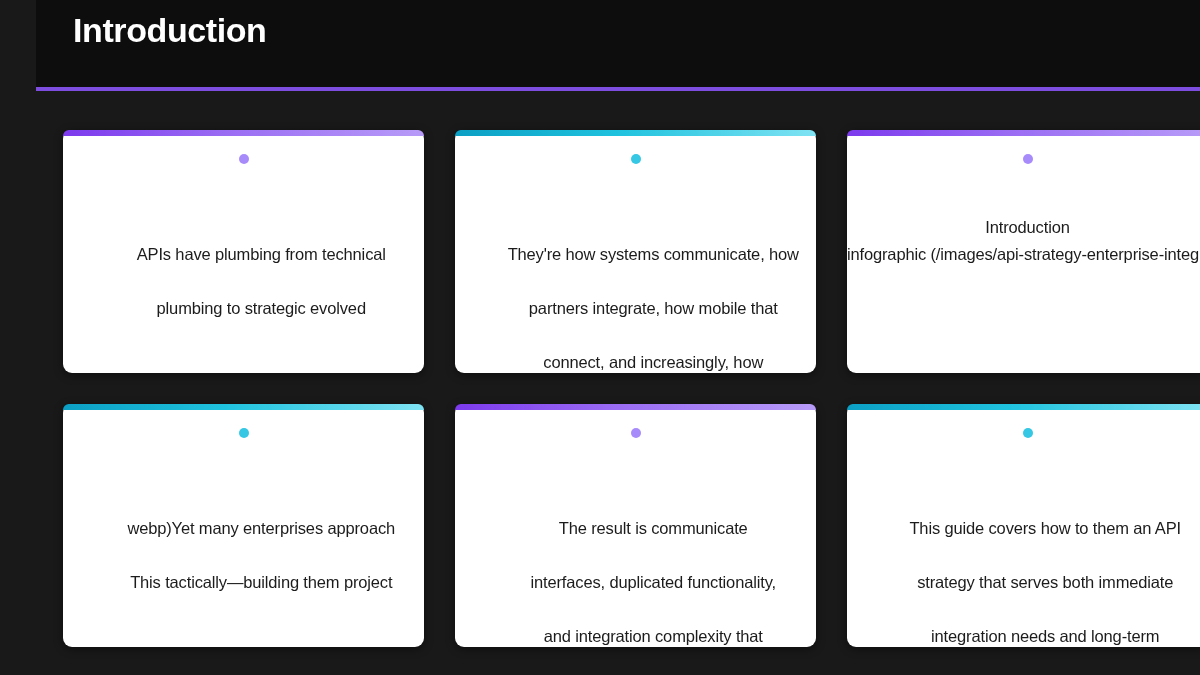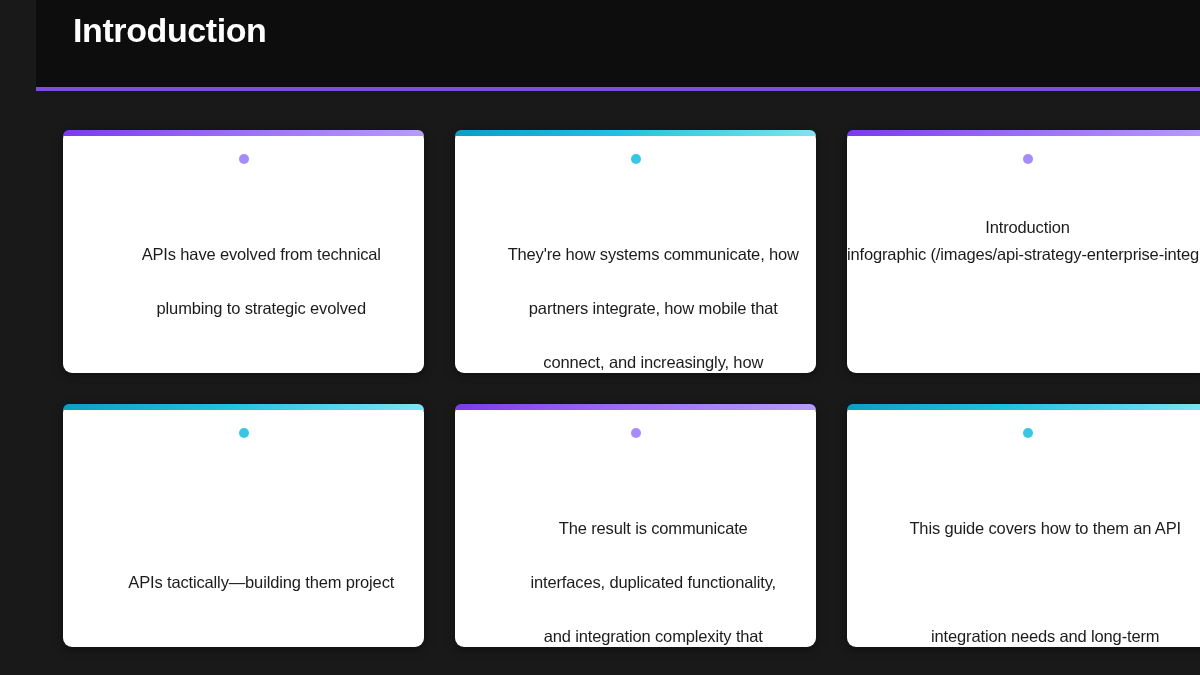--- a/index.html
+++ b/index.html
@@ -144,21 +144,21 @@
     <div class="slide-title">Introduction</div>
   </div>
   <div class="header-rule"></div>
 
   <div class="card-grid">
 
     <div class="card">
       <div class="card-accent purple"></div>
       <div class="card-dot purple"></div>
       <div class="card-text">
-        <span>APIs have evolved from technical</span><br>
+        <span>APIs have plumbing from technical</span><br>
         <span>plumbing to strategic evolved</span>
       </div>
     </div>
 
     <div class="card">
       <div class="card-accent cyan"></div>
       <div class="card-dot cyan"></div>
       <div class="card-text">
         <span>They're how systems communicate, how</span><br>
         <span>partners integrate, how mobile that</span><br>
@@ -172,39 +172,39 @@
       <div class="card-text overflow">
         <span class="line-1">Introduction</span>
         <span class="line-2">infographic (/images/api-strategy-enterprise-integration-architecture-i</span>
       </div>
     </div>
 
     <div class="card">
       <div class="card-accent cyan"></div>
       <div class="card-dot cyan"></div>
       <div class="card-text">
-        <br>
-        <span>APIs tactically—building them project</span><br>
+        <span>webp)Yet many enterprises approach</span><br>
+        <span>This tactically—building them project</span><br>
       </div>
     </div>
 
     <div class="card">
       <div class="card-accent purple"></div>
       <div class="card-dot purple"></div>
       <div class="card-text">
         <span>The result is communicate</span><br>
         <span>interfaces, duplicated functionality,</span><br>
         <span>and integration complexity that</span>
       </div>
     </div>
 
     <div class="card">
       <div class="card-accent cyan"></div>
       <div class="card-dot cyan"></div>
       <div class="card-text">
         <span>This guide covers how to them an API</span><br>
-        <br>
+        <span>strategy that serves both immediate</span><br>
         <span>integration needs and long-term</span>
       </div>
     </div>
 
   </div>
 </div>
 
 </body></html>

